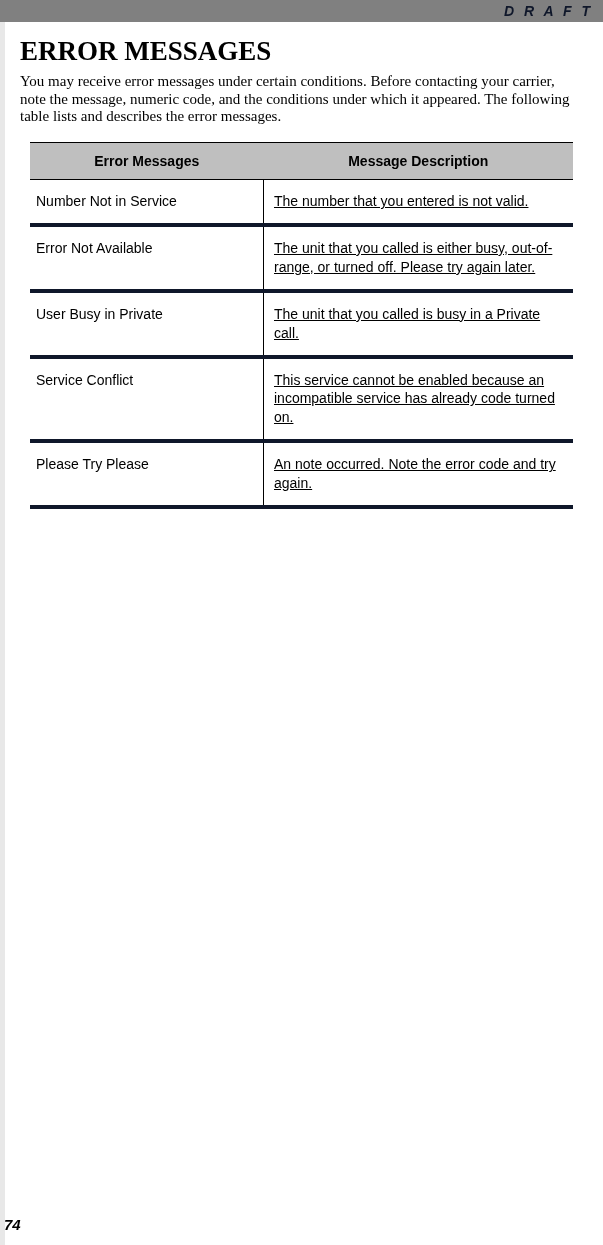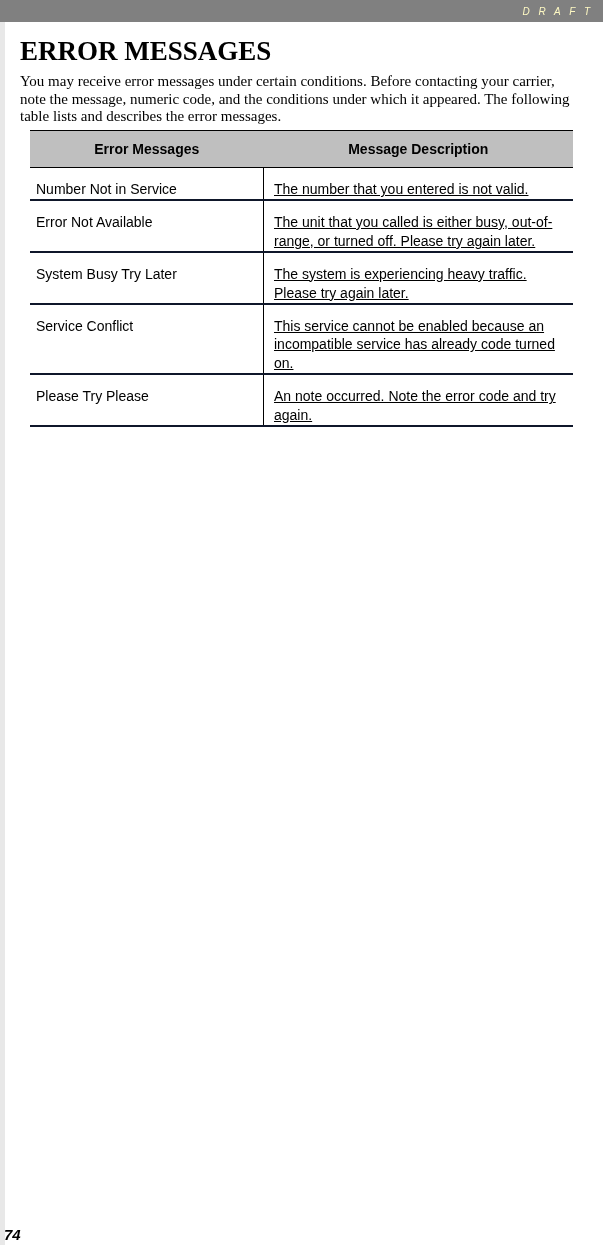--- a/index.html
+++ b/index.html
@@ -13,40 +13,40 @@
   .header-bar {
     width: 100%;
     height: 22px;
     background: #808080;
     display: flex;
     align-items: center;
     justify-content: flex-end;
     padding-right: 10px;
   }
   .header-bar span {
-    color: #fef9c3;
-    font-weight: normal;
+    color: #0f172a;
+    font-weight: bold;
     font-style: italic;
     letter-spacing: 3px;
-    font-size: 10px;
+    font-size: 14px;
   }
   .content {
     padding: 14px 20px 0 20px;
   }
   .title {
     font-family: "Times New Roman", Times, serif;
     font-size: 27px;
     font-weight: bold;
     margin-bottom: 6px;
   }
   .intro {
     font-family: "Times New Roman", Times, serif;
     font-size: 15px;
     line-height: 1.18;
-    margin-bottom: 4px;
+    margin-bottom: 16px;
   }
   .table-wrap {
     padding: 0 10px;
   }
   table {
     border-collapse: collapse;
     width: 100%;
   }
   thead th {
     background: #bfbfbf;
@@ -57,35 +57,35 @@
     border-top: 1px solid #000;
     border-bottom: 1px solid #000;
   }
   thead th:first-child {
     border-right: none;
     width: 43%;
   }
   tbody td {
     font-size: 14px;
     line-height: 1.35;
-    padding: 12px 10px 0 10px;
-    border-bottom: 2px solid #0f172a;
+    padding: 12px 10px 12px 10px;
+    border-bottom: 4px solid #0f172a;
     vertical-align: top;
   }
   tbody td:first-child {
     border-right: 1px solid #000;
     padding-left: 6px;
   }
   tbody td:last-child {
     padding-right: 6px;
     text-decoration: underline;
   }
   .page-number {
     position: absolute;
-    bottom: 2px;
+    bottom: 12px;
     left: 4px;
     font-family: Arial, Helvetica, sans-serif;
     font-size: 15px;
     font-weight: bold;
     font-style: italic;
   }
   .left-edge {
     position: absolute;
     left: 0;
     top: 22px;
@@ -118,22 +118,22 @@
       <tbody>
         <tr>
           <td>Number Not in Service</td>
           <td>The number that you entered is not valid.</td>
         </tr>
         <tr>
           <td>Error Not Available</td>
           <td>The unit that you called is either busy, out-of-range, or turned off. Please try again later.</td>
         </tr>
         <tr>
-          <td>System Busy Try Later</td>
-          <td>The system is experiencing heavy traffic. Please try again later.</td>
+          <td>User Busy in Private</td>
+          <td>The unit that you called is busy in a Private call.</td>
         </tr>
         <tr>
           <td>Service Conflict</td>
           <td>This service cannot be enabled because an incompatible service has already code turned on.</td>
         </tr>
         <tr>
           <td>Please Try Please</td>
           <td>An note occurred. Note the error code and try again.</td>
         </tr>
       </tbody>

